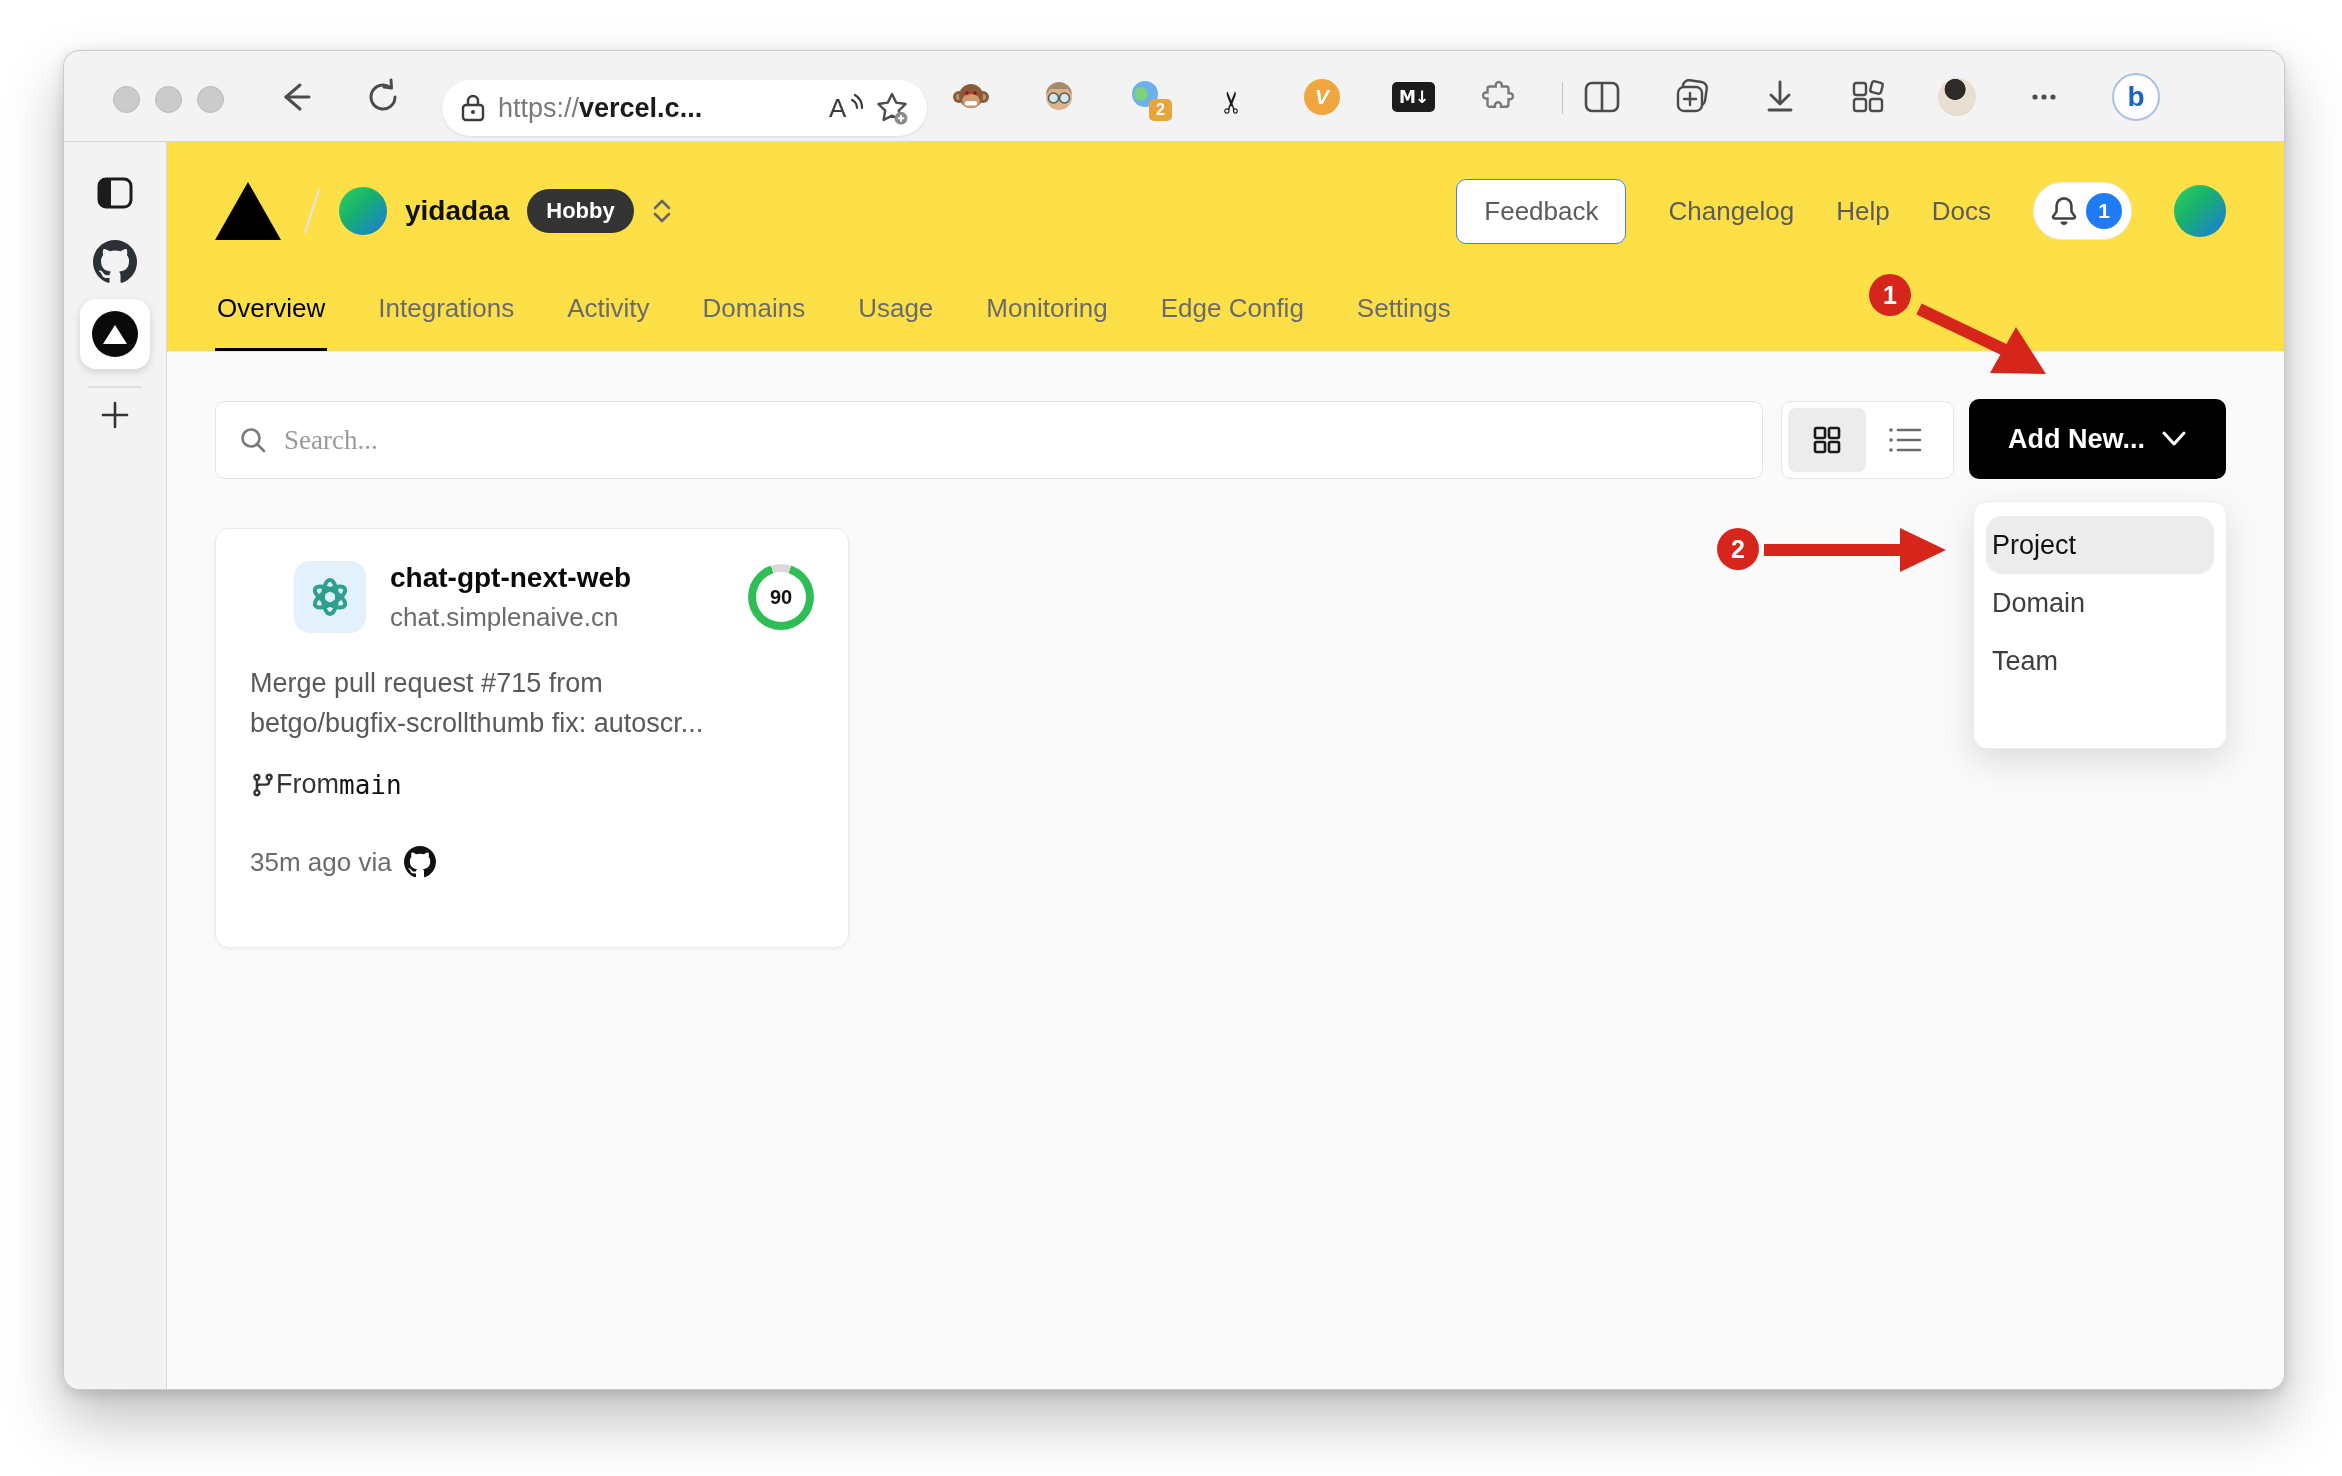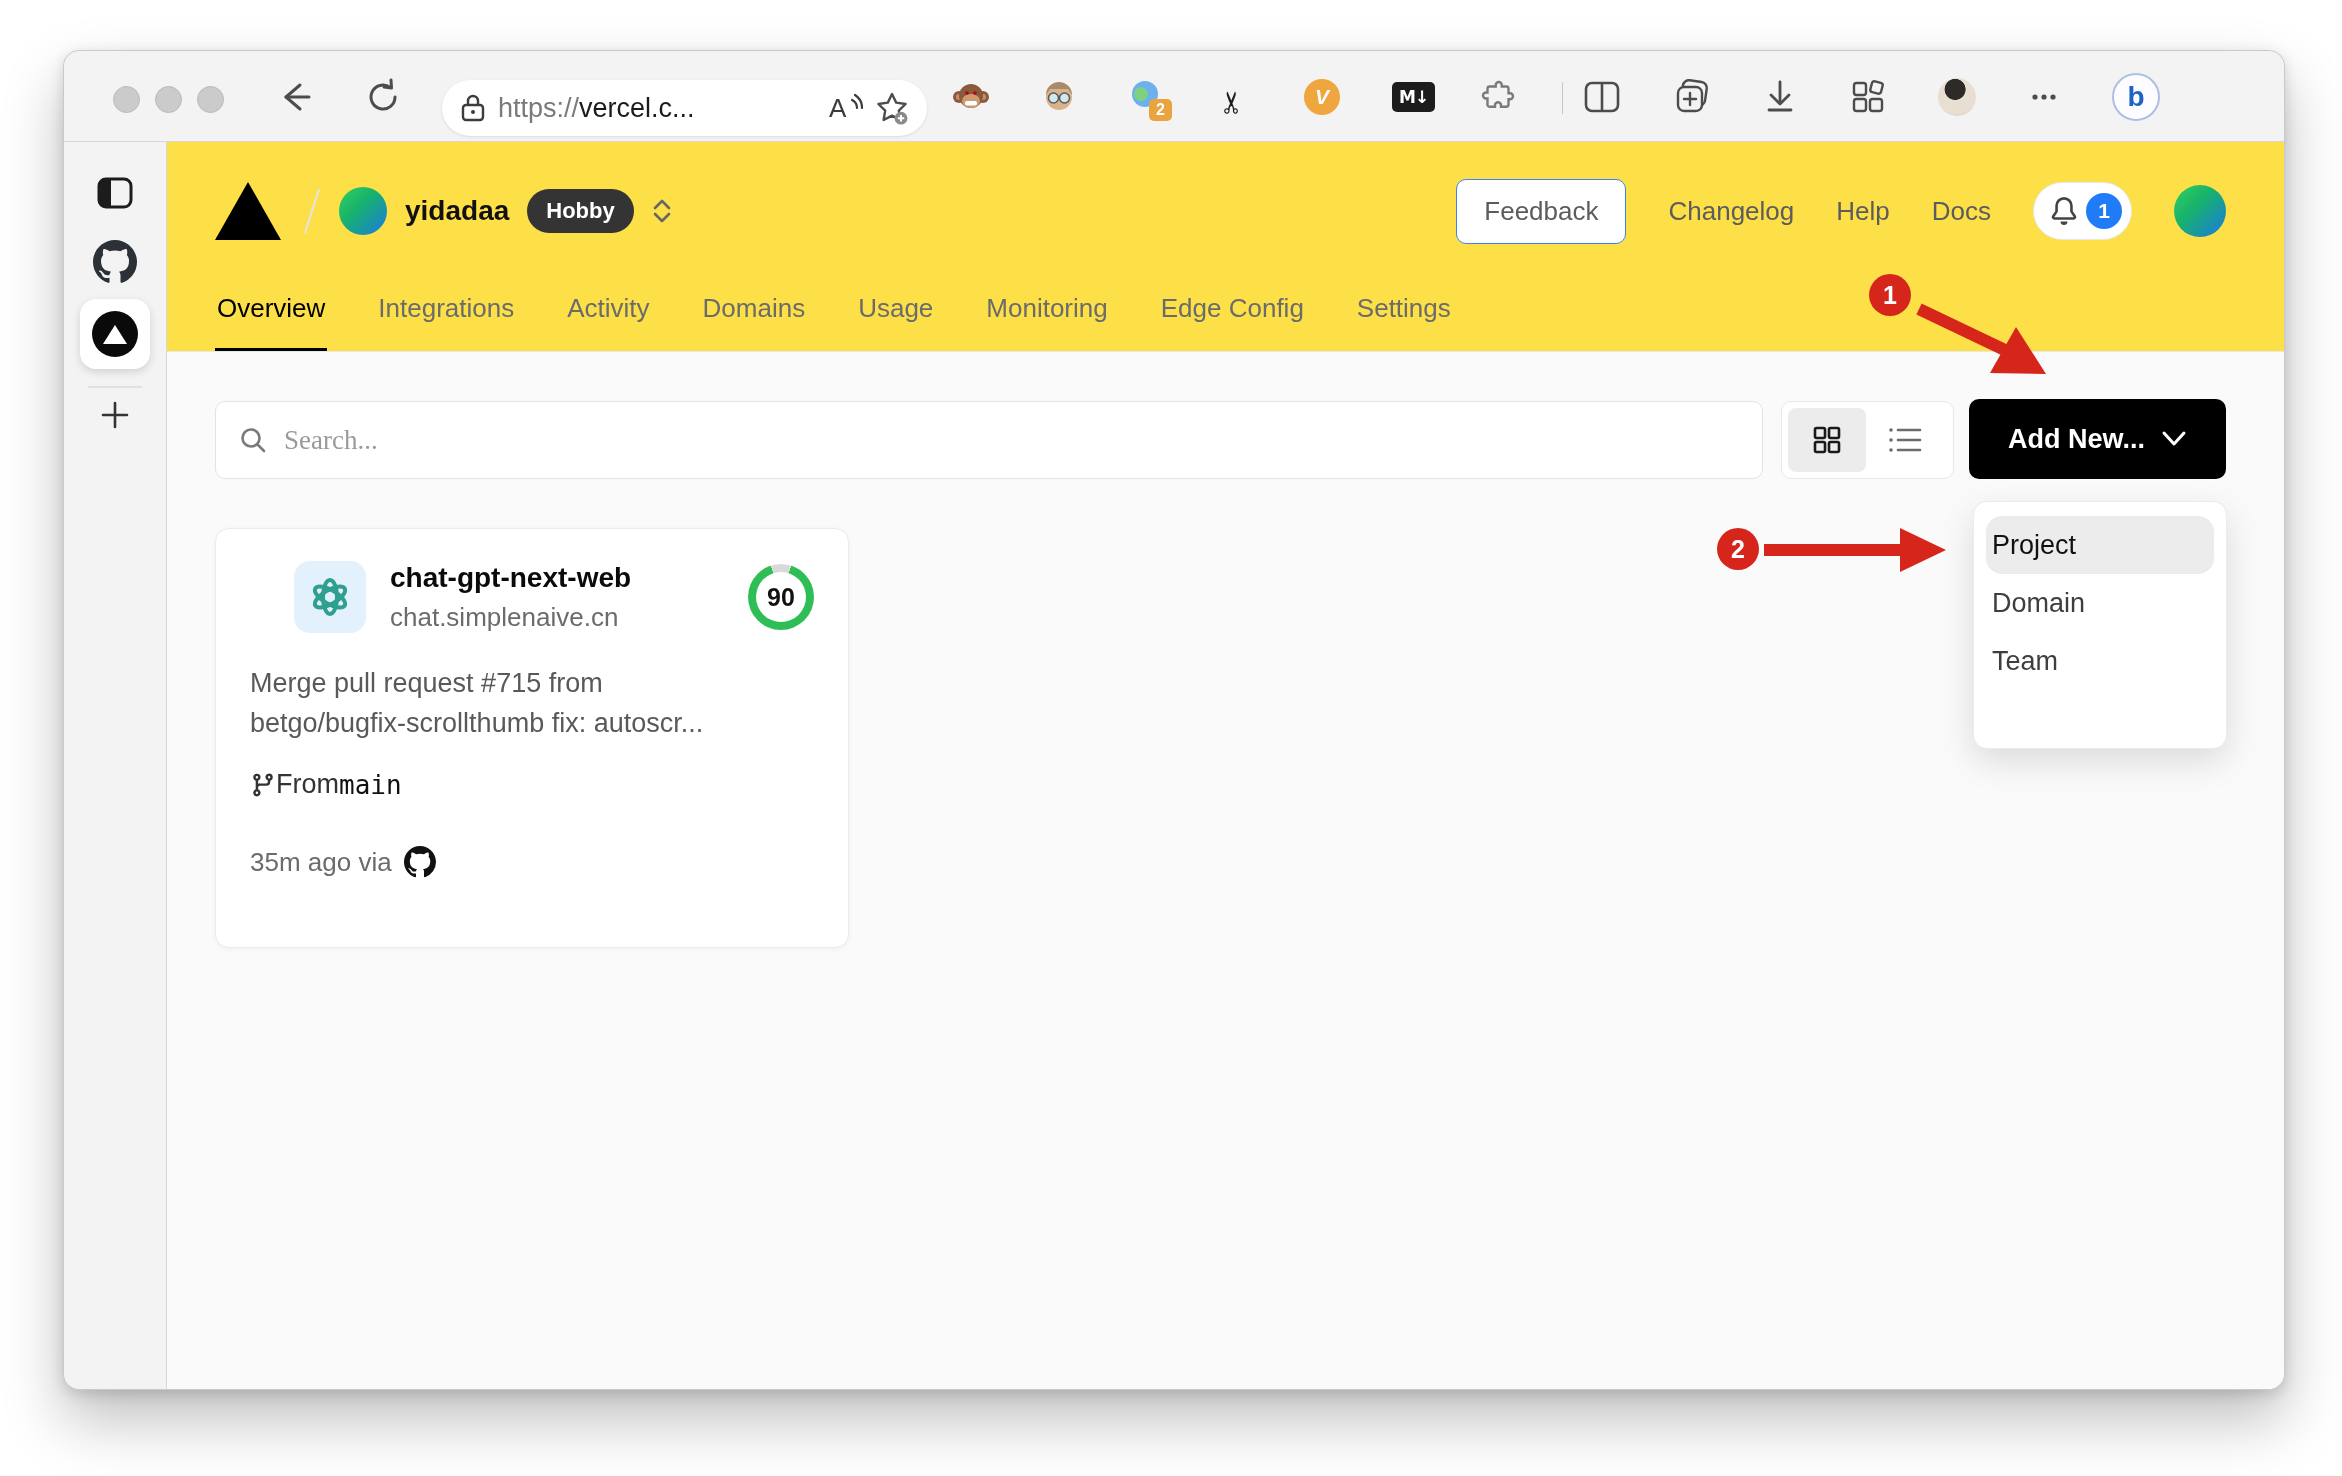--- a/index.html
+++ b/index.html
@@ -10,21 +10,21 @@
             box-shadow:0 30px 60px rgba(0,0,0,.25), 0 4px 14px rgba(0,0,0,.14); }
   
   .toolbar { position:absolute; left:0; top:0; right:0; height:91px;
              border-bottom:1px solid #d8d7d8; border-radius:16px 16px 0 0; background:#f4f3f4; }
   .traffic { position:absolute; left:49px; top:35px; display:flex; gap:15px; }
   .tl { width:27px; height:27px; border-radius:50%; background:#cbcbcb; border:1px solid #b9b9b9; }
   .navbtn { position:absolute; top:24px; width:44px; height:44px; display:grid; place-items:center; color:#4c4c4c; }
   .url-bar { position:absolute; left:378px; top:29px; width:485px; height:56px; background:#fff;
              border-radius:28px; box-shadow:0 1px 3px rgba(0,0,0,.10); display:flex; align-items:center; padding:0 18px; gap:12px; }
   .url-text { font-size:27px; color:#7a7a7a; white-space:nowrap; flex:1; }
-  .url-text b { color:#1b1b1b; font-weight:400; }
+  .url-text b { color:#1b1b1b; font-weight:700; }
   .ext-group { position:absolute; left:888px; top:24px; display:flex; gap:52px; align-items:center; height:44px; }
   .ext { width:36px; height:40px; position:relative; display:grid; place-items:center; }
   .right-group { position:absolute; left:1518px; top:24px; display:flex; gap:50px; align-items:center; height:44px; }
   .tb-divider { position:absolute; left:1498px; top:31px; width:1px; height:32px; background:#c6c6c6; }
   .md-chip { background:#1c1c1c; color:#fff; font-size:17px; font-weight:700; padding:5px 7px; border-radius:5px; letter-spacing:-1px;
              font-family:"DejaVu Sans","Liberation Sans",sans-serif; }
   .v-chip { width:36px; height:36px; border-radius:50%; background:#efa63e; color:#fff; font-weight:700; font-size:21px;
             display:grid; place-items:center; font-style:italic; }
   .scissors { font-family:"DejaVu Sans","Liberation Sans",sans-serif; font-size:30px; color:#1c1c1c; transform:rotate(-90deg); display:inline-block; }
   .badge2 { position:absolute; right:-8px; bottom:-4px; background:#e9a43f; color:#fff; font-size:16px; font-weight:700;
@@ -72,21 +72,21 @@
   
   .card { position:absolute; left:48px; top:176px; width:634px; height:420px; background:#fff; border:1px solid #ebebeb;
           border-radius:14px; box-shadow:0 1px 4px rgba(0,0,0,.05); padding:32px 34px; }
   .card-top { display:flex; align-items:center; gap:24px;padding-left:44px; }
   .proj-icon { width:72px; height:72px; border-radius:16px; background:#e2f1fb; display:grid; place-items:center; }
   .proj-name { font-size:28px; font-weight:700; color:#0a0a0a; }
   .proj-domain { font-size:26px; color:#6b6b6b; margin-top:8px; }
   .ring { width:66px; height:66px; border-radius:50%; margin-left:auto;
           background:conic-gradient(from -18deg, #d9d9d9 0deg 36deg, #2fbe56 36deg 360deg); display:grid; place-items:center; }
   .ring-inner { width:50px; height:50px; border-radius:50%; background:#fff; display:grid; place-items:center;
-                font-size:25px; font-weight:600; color:#111; }
+                font-size:20px; font-weight:600; color:#111; }
   .commit { margin-top:30px; font-size:27px; color:#595959; line-height:40px; }
   .from-row { margin-top:26px; display:flex; align-items:center; font-size:27px; color:#333; }
   .branch-name { font-family:"DejaVu Sans Mono", monospace; font-size:26px; color:#111; }
   .meta-row { margin-top:46px; display:flex; align-items:center; gap:12px; font-size:26px; color:#6b6b6b; }
   
   .dropdown { position:absolute; left:1806px; top:149px; width:254px; height:248px; background:#fff; border:1px solid #ececec;
               border-radius:14px; box-shadow:0 12px 34px rgba(0,0,0,.13); padding:14px 12px; }
   .dd-item { height:58px; border-radius:16px; display:flex; align-items:center; padding-left:6px; font-size:27px; color:#3e3e3e; }
   .dd-item.selected { background:#ececec; color:#111; }
   

